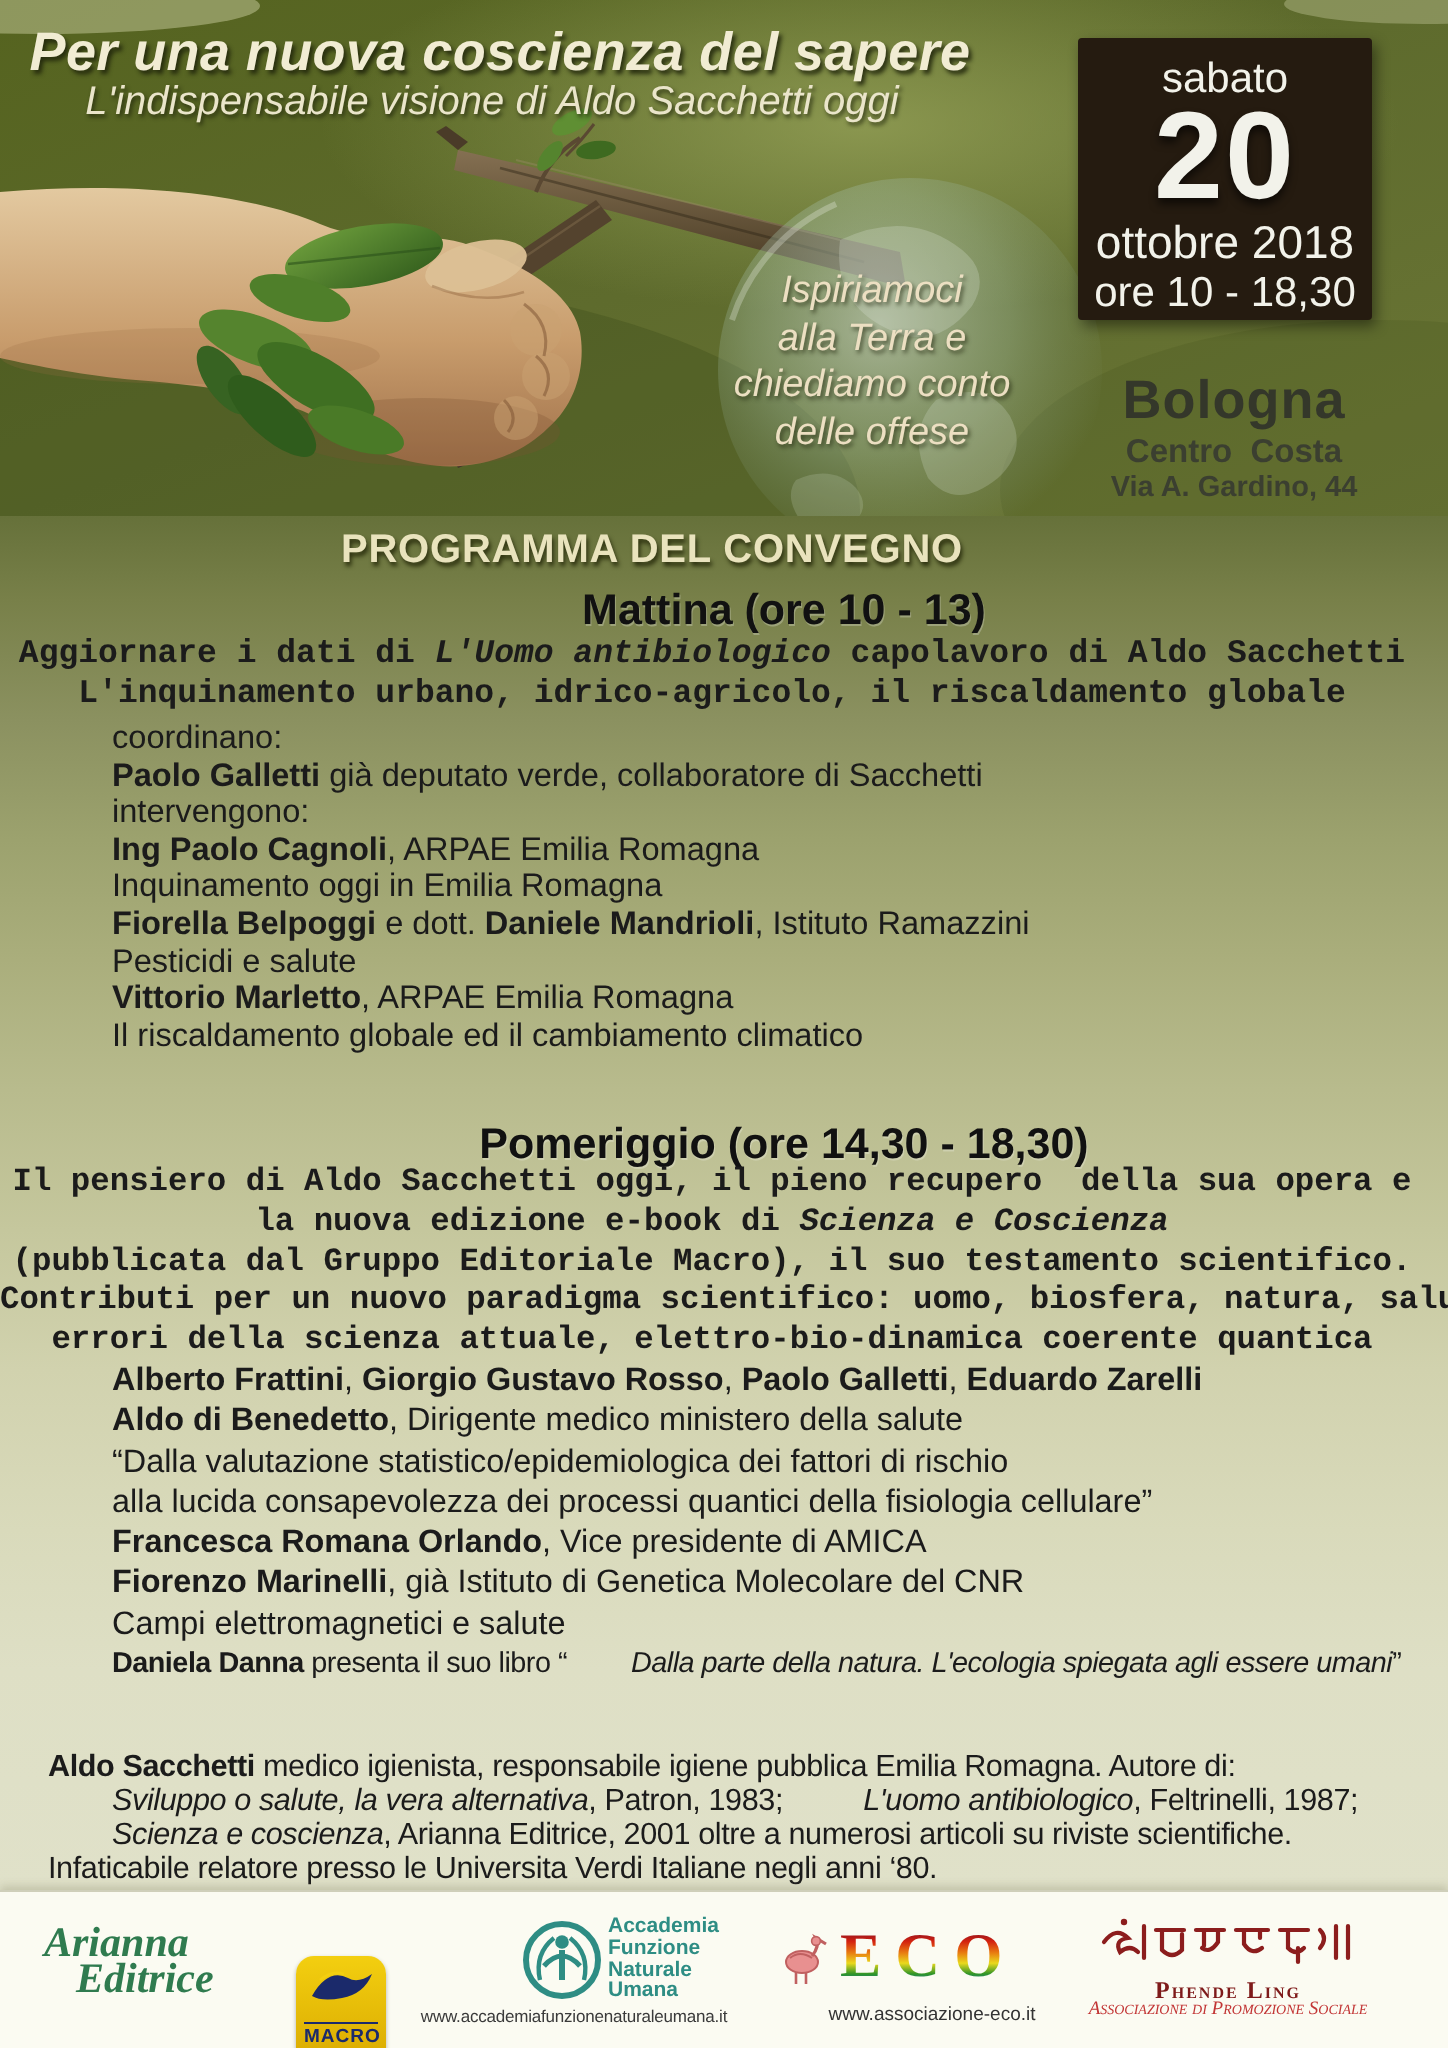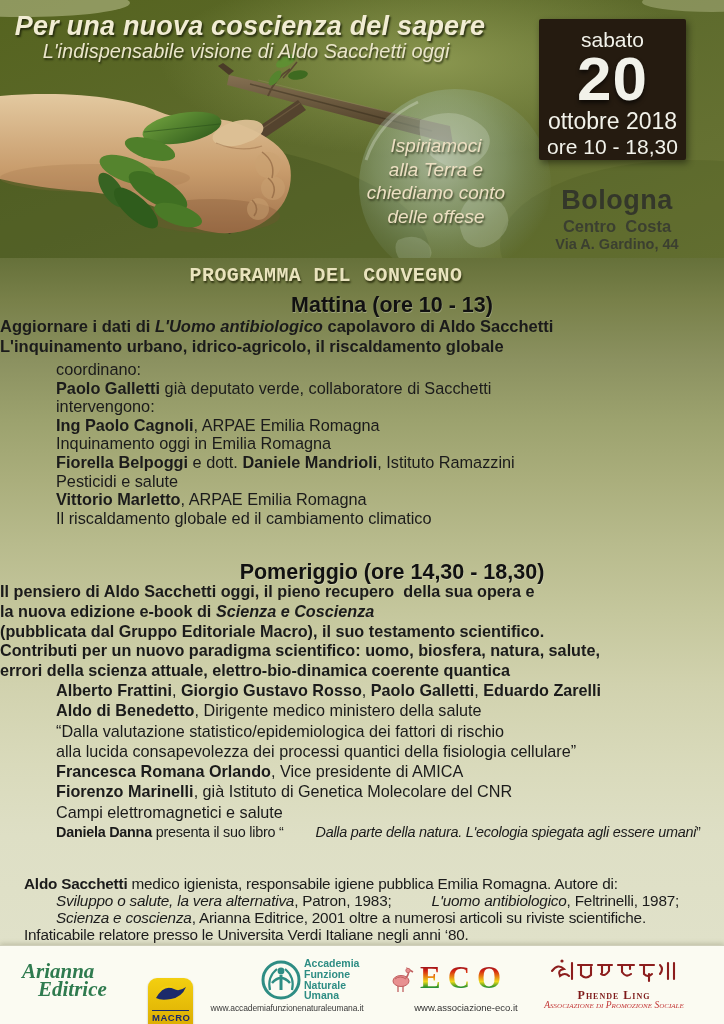--- a/index.html
+++ b/index.html
@@ -27,30 +27,30 @@
   .badge .day{font-size:62px;line-height:54px;font-weight:bold;letter-spacing:1px;
     text-shadow:0 3px 4px rgba(0,0,0,.6);}
   .badge .monthyear{font-size:23px;margin-top:2px;}
   .badge .hours{font-size:21px;margin-top:0px;}
   .venue{position:absolute;left:539px;top:185px;width:156px;text-align:center;color:#34372a;}
   .venue .city{font-size:27px;font-weight:bold;letter-spacing:.5px;}
   .venue .place{font-size:16.5px;font-weight:bold;color:#3b3f30;white-space:pre;margin-top:1px;}
   .venue .address{font-size:14.5px;font-weight:bold;color:#3b3f30;}
   
   .prog-heading{position:absolute;left:0;top:264px;width:652px;text-align:center;
-    font-family:Liberation Mono, monospace;font-size:20px;font-weight:bold;letter-spacing:.4px;
+    font-family:Liberation Sans, sans-serif;font-size:20px;font-weight:bold;letter-spacing:.4px;
     color:#e9e3bd;text-shadow:1px 2px 2px #2e3210;}
   .session-title{position:absolute;left:0;width:712px;text-align:center;
     font-size:21.5px;font-weight:bold;color:#111;
     text-shadow:.5px 1px 0 rgba(255,255,255,.25);margin-left:36px;}
   .mattina{top:293px;}
   .pomeriggio{top:560px;}
   .lines .tl{white-space:pre;color:#1b1b1b;}
   .center-lines{left:0;width:712px;}
-  .center-lines .tl{}
+  .center-lines .tl{text-align:center;font-family:Liberation Mono, monospace;}
   .morning-lead{position:absolute;top:317px;font-size:16.5px;line-height:19.5px;}
   .morning-lead .tl span{font-weight:bold;}
   .morning-list{position:absolute;left:56px;top:360px;font-size:16.3px;line-height:18.6px;}
   .afternoon-lead{position:absolute;top:582px;font-size:16.2px;line-height:19.8px;}
   .afternoon-list{position:absolute;left:56px;top:680px;font-size:16.2px;line-height:20.3px;}
   .afternoon-list .tl:last-child{font-size:14.4px;letter-spacing:-0.25px;}
   .s-b{font-weight:bold;} .s-i{font-style:italic;padding-left:32px;} .s-bi{font-weight:bold;font-style:italic;}
   .bio{position:absolute;left:24px;top:875px;width:684px;font-size:15.3px;line-height:17px;
     letter-spacing:-0.2px;color:#1d1d1d;}
   .bio .tl{white-space:pre;}

